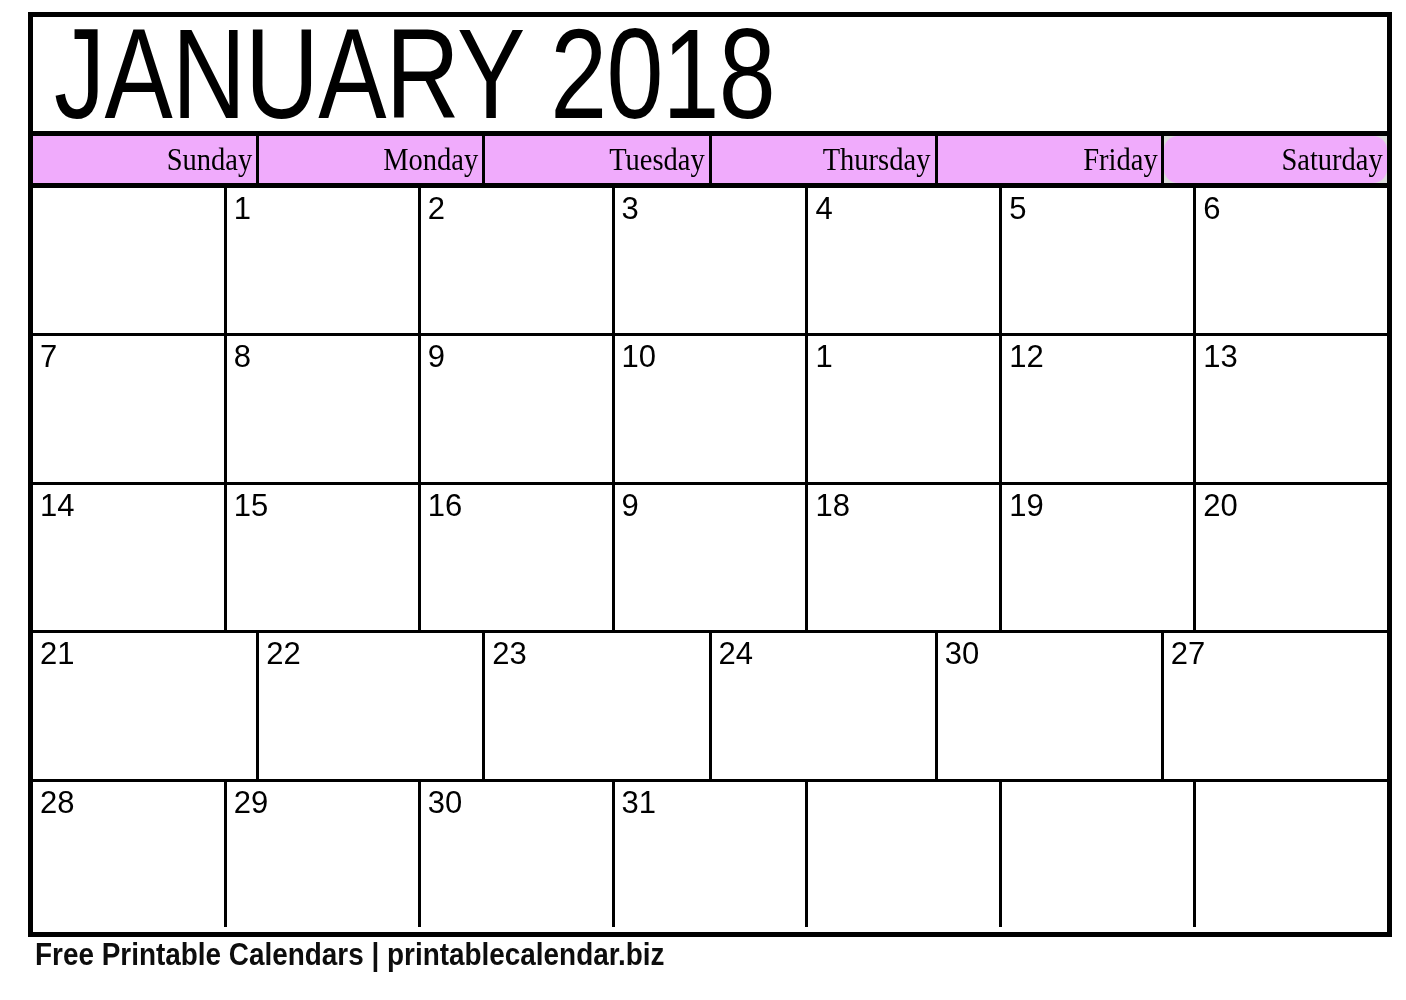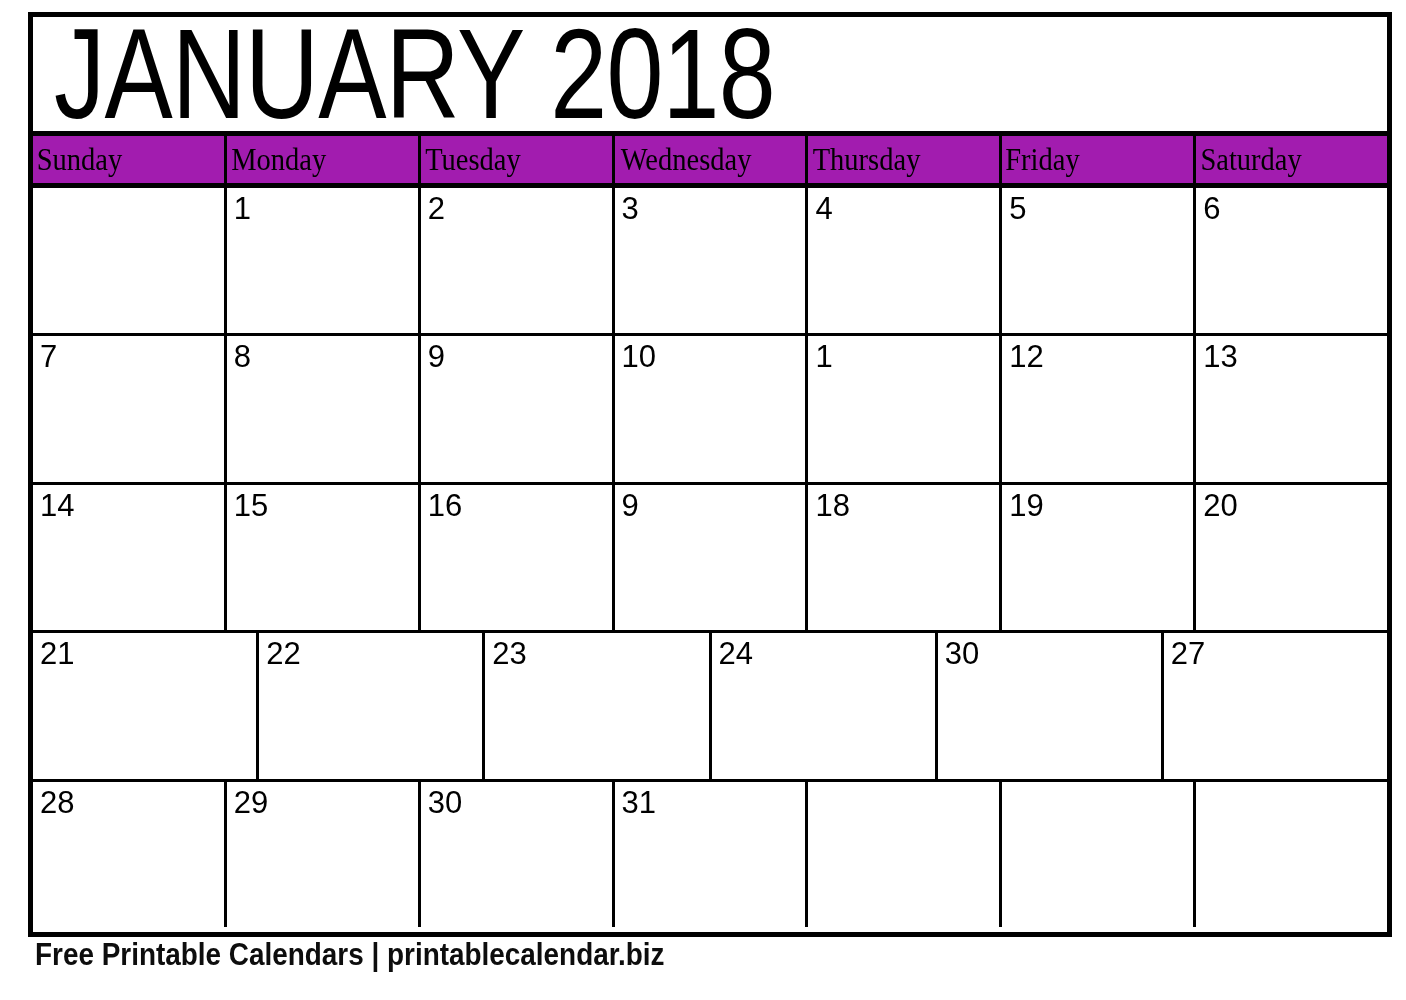--- a/index.html
+++ b/index.html
@@ -67,25 +67,25 @@
     border-bottom: 5px solid #000000;
     background: #dcdcdc;
   }
   .weekday-cell {
     flex: 1 1 0;
     min-width: 0;
     box-sizing: border-box;
     border-right: 3px solid #000000;
     display: flex;
     align-items: center;
-    justify-content: flex-start;
-    background: #a21caf;
-    overflow: hidden;
-  }
-  .weekday-cell:last-child { border-right: none; }
+    justify-content: flex-end;
+    background: #f0abfc;
+    overflow: hidden;
+  }
+  .weekday-cell:last-child { border-right: none; border-radius: 14px; }
   .weekday-label {
     font-family: "Liberation Serif", serif;
     font-size: 31px;
     font-weight: 400;
     line-height: 1;
     color: #000000;
     white-space: nowrap;
     transform: scaleX(0.92);
   }
 
@@ -159,23 +159,20 @@
       <div class="weekday-cell">
         <span class="weekday-label">Sunday</span>
       </div>
       <div class="weekday-cell">
         <span class="weekday-label">Monday</span>
       </div>
       <div class="weekday-cell">
         <span class="weekday-label">Tuesday</span>
       </div>
       <div class="weekday-cell">
-        <span class="weekday-label">Wednesday</span>
-      </div>
-      <div class="weekday-cell">
         <span class="weekday-label">Thursday</span>
       </div>
       <div class="weekday-cell">
         <span class="weekday-label">Friday</span>
       </div>
       <div class="weekday-cell">
         <span class="weekday-label">Saturday</span>
       </div>
     </div>
 

